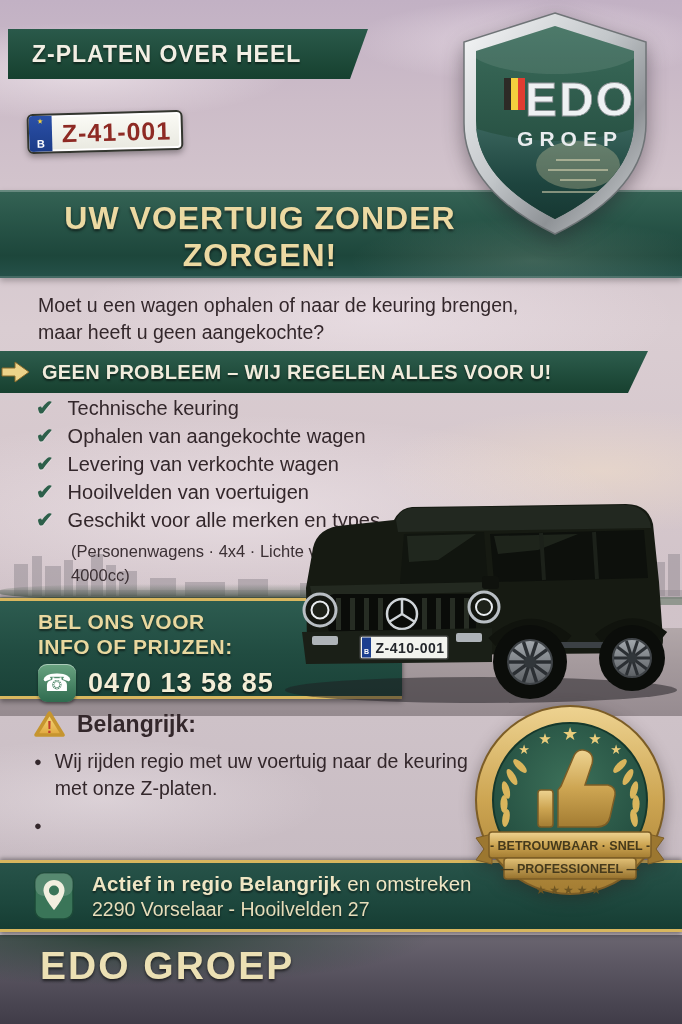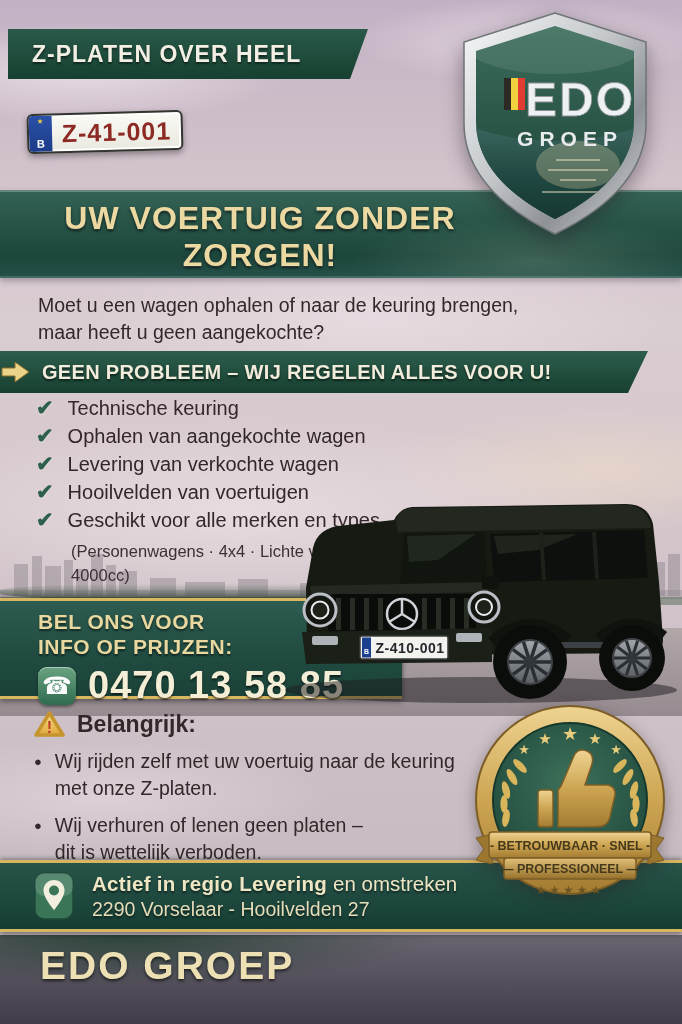--- a/index.html
+++ b/index.html
@@ -109,21 +109,21 @@
   }
   .call-line { color:#e9d89f; font-weight:bold; font-size:21px; line-height:25px; letter-spacing:.5px; text-shadow:0 2px 2px rgba(0,0,0,.5); }
   .phone-row { display:flex; align-items:center; gap:12px; margin-top:5px; }
   .phone-tile {
     width:38px; height:38px; border-radius:9px;
     background:linear-gradient(180deg,#69a381,#2f6b4f);
     box-shadow:inset 0 1px 0 rgba(255,255,255,.45), 0 2px 3px rgba(0,0,0,.4);
     display:flex; align-items:center; justify-content:center;
     color:#fff; font-size:24px; line-height:24px;
   }
-  .phone-number { color:#f4eed6; font-weight:bold; font-size:38px; letter-spacing:1px; text-shadow:0 2px 2px rgba(0,0,0,.55); }
+  .phone-number { color:#f4eed6; font-weight:bold; font-size:27px; letter-spacing:1px; text-shadow:0 2px 2px rgba(0,0,0,.55); }
 
   .gravel {
     position:absolute; left:0; top:628px; width:682px; height:88px; z-index:2;
     background:linear-gradient(180deg,#b2a7a9 0%,#a59a9d 40%,#968b90 100%);
   }
   .greenery { position:absolute; left:0; top:584px; width:420px; height:16px; z-index:2;
     background:linear-gradient(180deg, rgba(58,86,60,.0), rgba(47,74,52,.65)); border-radius:40%; }
 
   .car { position:absolute; left:276px; top:490px; z-index:6; }
 
@@ -400,30 +400,26 @@
         </defs>
         <path d="M15.5 3 L29 25 H2 Z" fill="url(#warnG)" stroke="#c6952f" stroke-width="3.5" stroke-linejoin="round"></path>
         <text x="15.5" y="23" text-anchor="middle" font-size="16" font-weight="bold" fill="#c0392b">!</text>
       </svg>
       <b>Belangrijk:</b>
     </div>
     <ul>
       <li>
         <span class="imp-bullet">●</span>
         <div class="imp-text">
-          <span>Wij rijden zelf met uw voertuig naar de keuring</span>
+          <span>Wij rijden regio met uw voertuig naar de keuring</span>
           <span>met onze Z-platen.</span>
         </div>
       </li>
       <li>
         <span class="imp-bullet">●</span>
-        <div class="imp-text">
-          <span>Wij verhuren of lenen geen platen –</span>
-          <span>dit is wettelijk verboden.</span>
-        </div>
       </li>
     </ul>
   </div>
 
   <svg class="badge" width="205" height="205" viewBox="0 0 205 205">
     <defs>
       <linearGradient id="goldG" x1="0" y1="0" x2="0" y2="1">
         <stop offset="0" stop-color="#eed391"></stop>
           <stop offset="0.5" stop-color="#cda552"></stop>
           <stop offset="1" stop-color="#a37c32"></stop>
@@ -475,21 +471,21 @@
 
   <div class="bottom-bar">
     <svg class="pin-tile" width="40" height="48" viewBox="0 0 40 48">
       <rect x="1" y="1" width="38" height="46" rx="9" fill="#3a7558" stroke="#1d4a38" stroke-width="1.5"></rect>
       <rect x="1" y="1" width="38" height="23" rx="9" fill="rgba(255,255,255,0.15)"></rect>
       <path d="M20 8 C13.9 8 9.5 12.6 9.5 18.2 C9.5 26 20 38 20 38 C20 38 30.5 26 30.5 18.2 C30.5 12.6 26.1 8 20 8 Z" fill="#f2efdf"></path>
       <circle cx="20" cy="18.5" r="5" fill="#3a7558"></circle>
     </svg>
     <div class="bottom-text">
       <div class="line1">
-        <b>Actief in regio Levering</b><span class="regular">en omstreken</span>
+        <b>Actief in regio Belangrijk</b><span class="regular">en omstreken</span>
       </div>
       <div class="line2">2290 Vorselaar - Hooilvelden 27</div>
     </div>
   </div>
 
   <div class="footer-road"></div>
   <div class="footer-brand">EDO GROEP</div>
 </div>
 
 </body></html>

